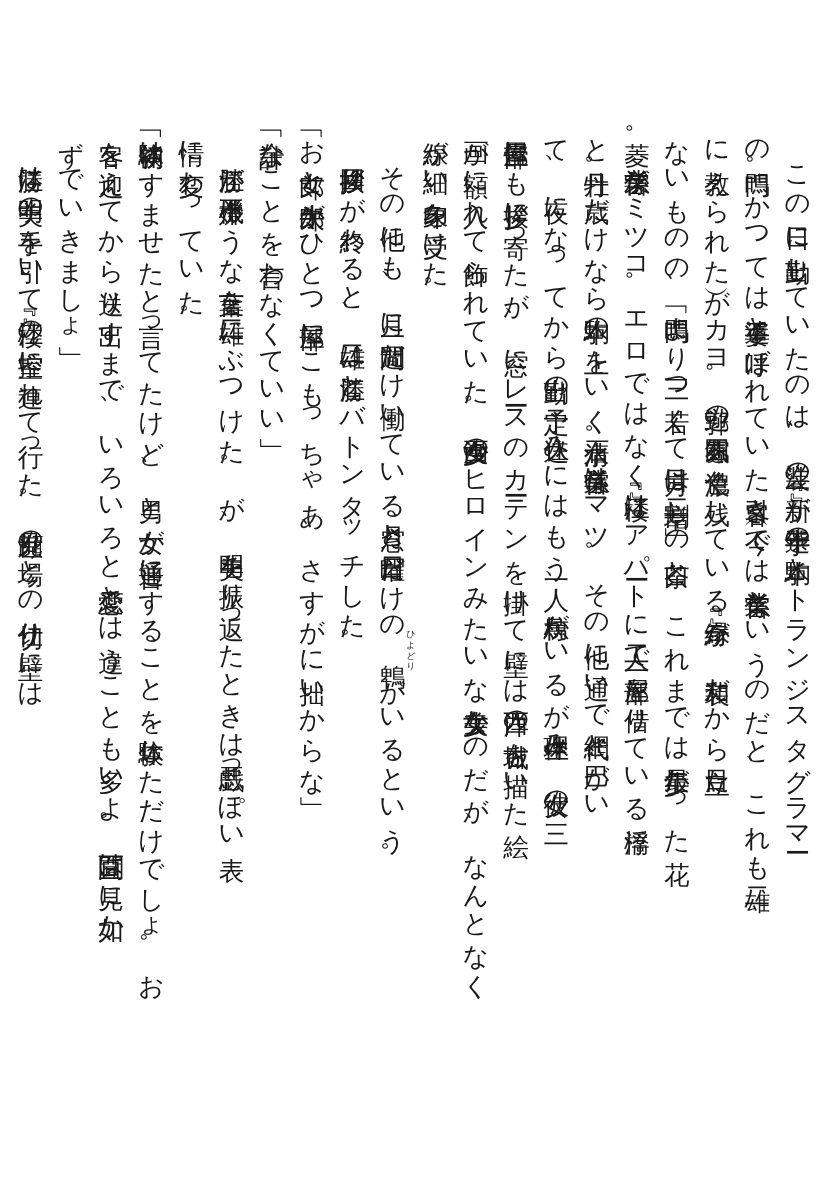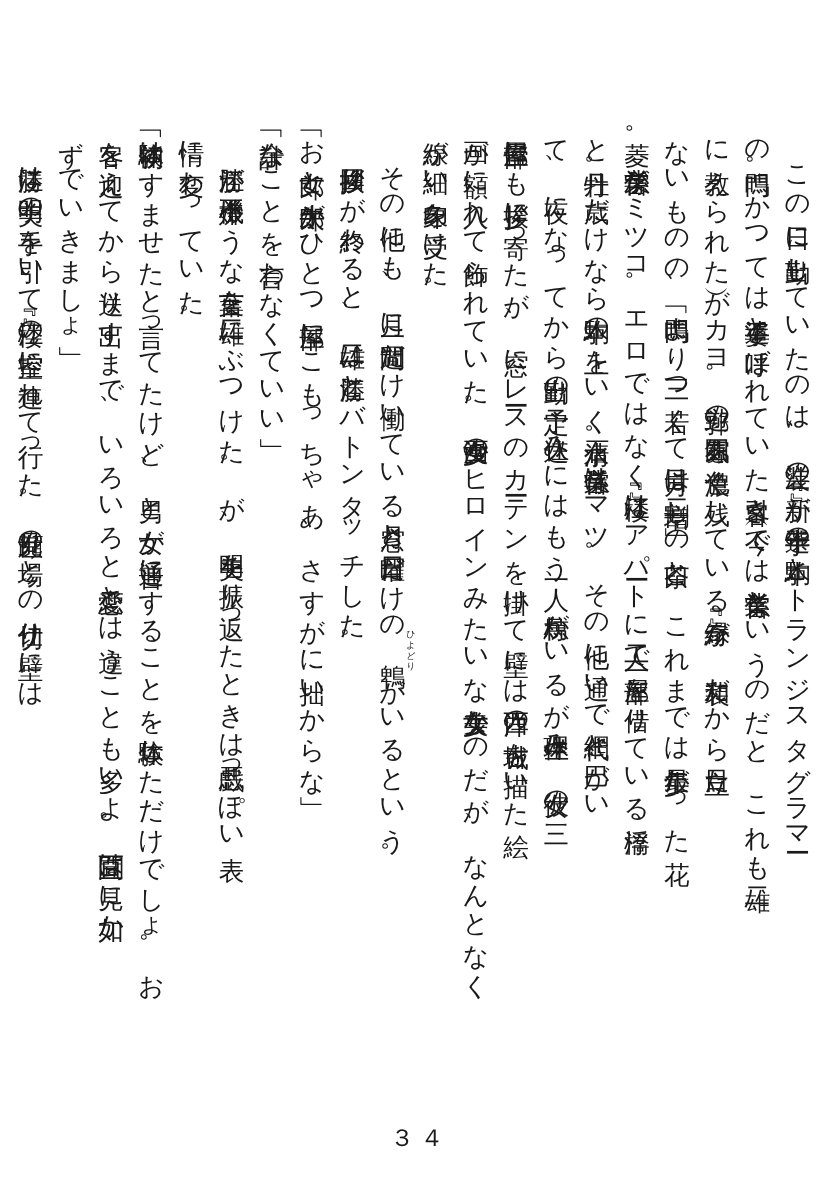--- a/index.html
+++ b/index.html
@@ -72,14 +72,13 @@
     <span class="col indent">挨拶回りが終わると、雄二は勝江とバトンタッチした。</span>
     <span class="col">「お女郎と牛太郎がひとつ部屋にこもっちゃあ、さすがに拙いからな」</span>
     <span class="col">「余計なことを言わなくていい」</span>
     <span class="col indent">勝江が不機嫌そうな言葉を雄二にぶつけた。が、明美を振り返ったときは悪戯っぽい表</span>
     <span class="col">情に変わっていた。</span>
     <span class="col">「初体験はすませたと言ってたけど、男と女が普通にすることを体験しただけでしょ。お</span>
     <span class="col">客を迎えてから送り出すまで、いろいろと恋愛とは違うことも多いよ。百聞は一見に如か</span>
     <span class="col">ずでいきましょ」</span>
     <span class="col indent">勝江は明美の手を引いて『江楼』の控室に連れて行った。顔見世の場との仕切り壁には</span>
   </div>
-  <div class="page-number">３４</div>
 </div>
 
 </body></html>

